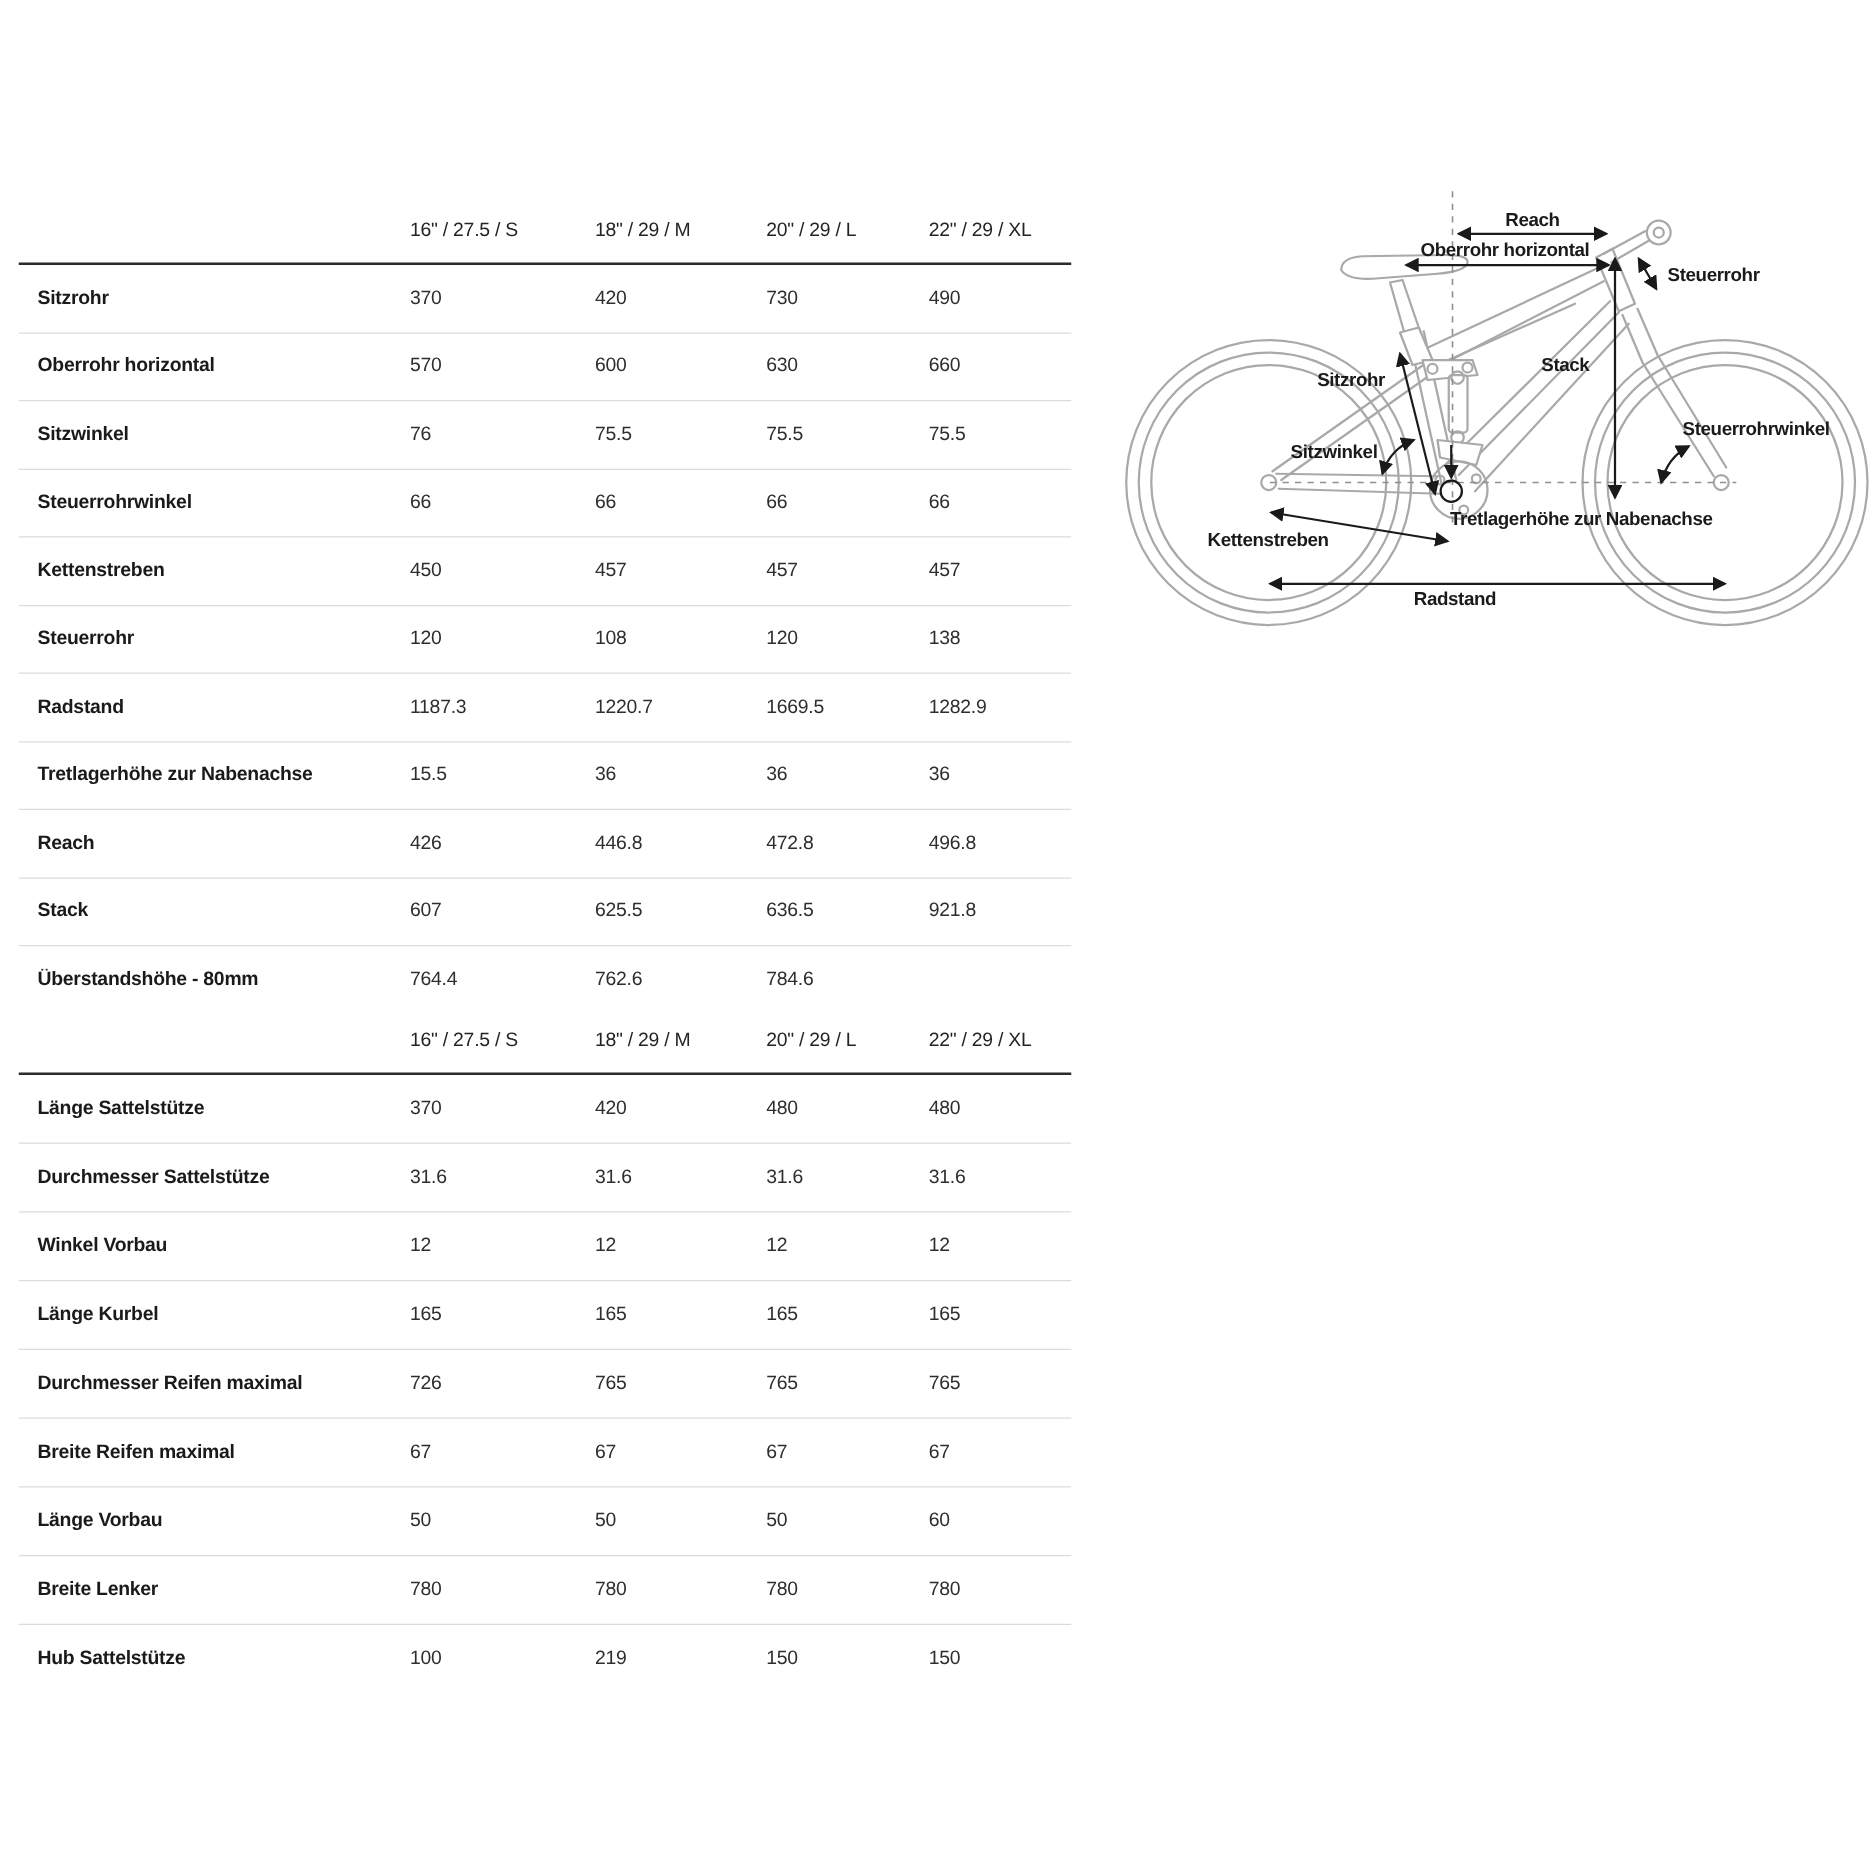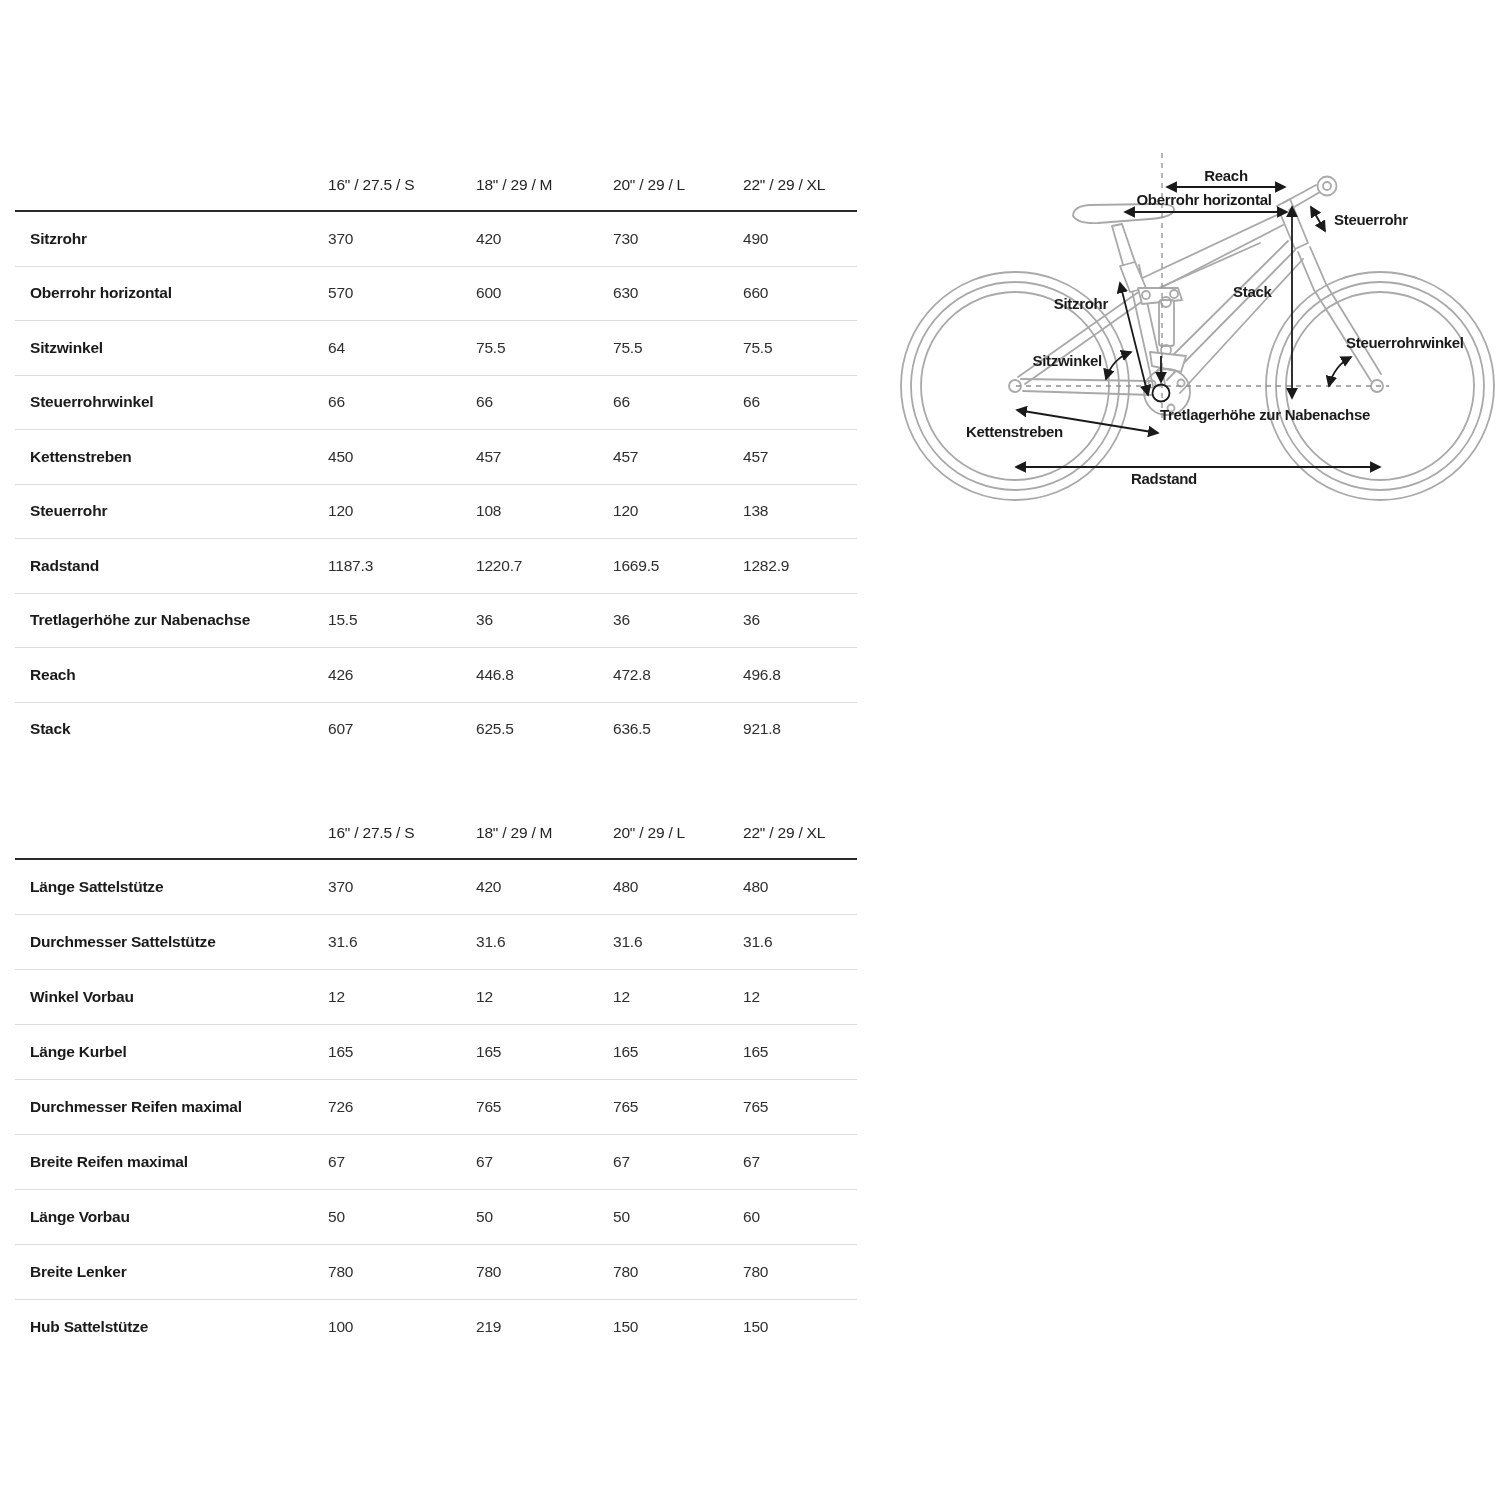--- a/index.html
+++ b/index.html
@@ -48,21 +48,21 @@
         </div>
         <div class="trow">
           <div class="cell label-cell">Oberrohr horizontal</div>
           <div class="cell value-cell">570</div>
           <div class="cell value-cell">600</div>
           <div class="cell value-cell">630</div>
           <div class="cell value-cell">660</div>
         </div>
         <div class="trow">
           <div class="cell label-cell">Sitzwinkel</div>
-          <div class="cell value-cell">64</div>
+          <div class="cell value-cell">76</div>
           <div class="cell value-cell">75.5</div>
           <div class="cell value-cell">75.5</div>
           <div class="cell value-cell">75.5</div>
         </div>
         <div class="trow">
           <div class="cell label-cell">Steuerrohrwinkel</div>
           <div class="cell value-cell">66</div>
           <div class="cell value-cell">66</div>
           <div class="cell value-cell">66</div>
           <div class="cell value-cell">66</div>
@@ -101,20 +101,27 @@
           <div class="cell value-cell">446.8</div>
           <div class="cell value-cell">472.8</div>
           <div class="cell value-cell">496.8</div>
         </div>
         <div class="trow">
           <div class="cell label-cell">Stack</div>
           <div class="cell value-cell">607</div>
           <div class="cell value-cell">625.5</div>
           <div class="cell value-cell">636.5</div>
           <div class="cell value-cell">921.8</div>
+        </div>
+        <div class="trow">
+          <div class="cell label-cell">Überstandshöhe - 80mm</div>
+          <div class="cell value-cell">764.4</div>
+          <div class="cell value-cell">762.6</div>
+          <div class="cell value-cell">784.6</div>
+          <div class="cell value-cell"></div>
         </div>
       </div>
     </div>
 
   <div id="components-table" class="spec-table">
       <div class="trow thead">
         <div class="cell label-cell"></div>
         <div class="cell head-cell">16" / 27.5 / S</div>
         <div class="cell head-cell">18" / 29 / M</div>
         <div class="cell head-cell">20" / 29 / L</div>

